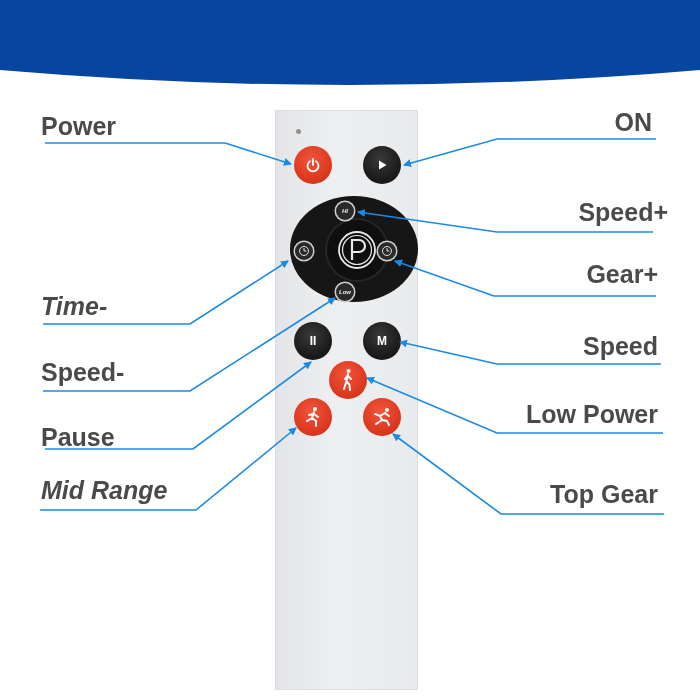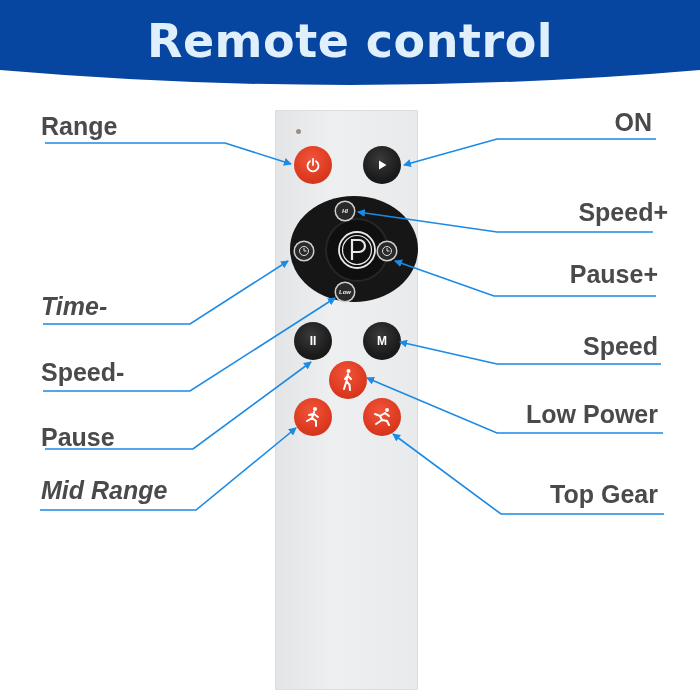--- a/index.html
+++ b/index.html
@@ -20,21 +20,20 @@
   .lines{position:absolute;left:0;top:0;}
   .btxt{color:#fff;font-weight:bold;font-size:12px;}
 </style>
 </head>
 <body>
 
 <div class="banner">
   <svg width="700" height="90" viewBox="0 0 700 90">
     <path d="M0 0 H700 V70 Q350 100 0 70 Z" fill="#0645a0"></path>
   </svg>
-  <div class="title">Remote control</div>
 </div>
 
 <div class="remote"></div>
 <div class="led"></div>
 
 <div class="btn red" style="left:294px;top:146px;width:38px;height:38px;">
   <svg width="16" height="16" viewBox="0 0 16 16">
     <path d="M5 4.2 A5.5 5.5 0 1 0 11 4.2" fill="none" stroke="#fff" stroke-width="1.8" stroke-linecap="round"></path>
     <line x1="8" y1="2" x2="8" y2="8" stroke="#fff" stroke-width="1.8" stroke-linecap="round"></line>
   </svg>
@@ -119,24 +118,24 @@
 
     <polyline points="656,139 497,139 404,165" marker-end="url(#arr)"></polyline>
     <polyline points="653,232 497,232 358,212" marker-end="url(#arr)"></polyline>
     <polyline points="656,296 494,296 395,261" marker-end="url(#arr)"></polyline>
     <polyline points="661,364 497,364 400,342" marker-end="url(#arr)"></polyline>
     <polyline points="663,433 497,433 367,378" marker-end="url(#arr)"></polyline>
     <polyline points="664,514 501,514 393,434" marker-end="url(#arr)"></polyline>
   </g>
 </svg>
 
-<div class="lbl" style="left:41px;top:112px;">Range</div>
+<div class="lbl" style="left:41px;top:112px;">Power</div>
 <div class="lbl" style="left:41px;top:292px;font-style:italic;">Time-</div>
 <div class="lbl" style="left:41px;top:358px;">Speed-</div>
 <div class="lbl" style="left:41px;top:423px;">Pause</div>
 <div class="lbl" style="left:41px;top:476px;font-style:italic;">Mid Range</div>
 
 <div class="lbl right" style="right:48px;top:108px;">ON</div>
 <div class="lbl right" style="right:32px;top:198px;">Speed+</div>
-<div class="lbl right" style="right:42px;top:260px;">Pause+</div>
+<div class="lbl right" style="right:42px;top:260px;">Gear+</div>
 <div class="lbl right" style="right:42px;top:332px;">Speed</div>
 <div class="lbl right" style="right:42px;top:400px;">Low Power</div>
 <div class="lbl right" style="right:42px;top:480px;">Top Gear</div>
 
 </body></html>

